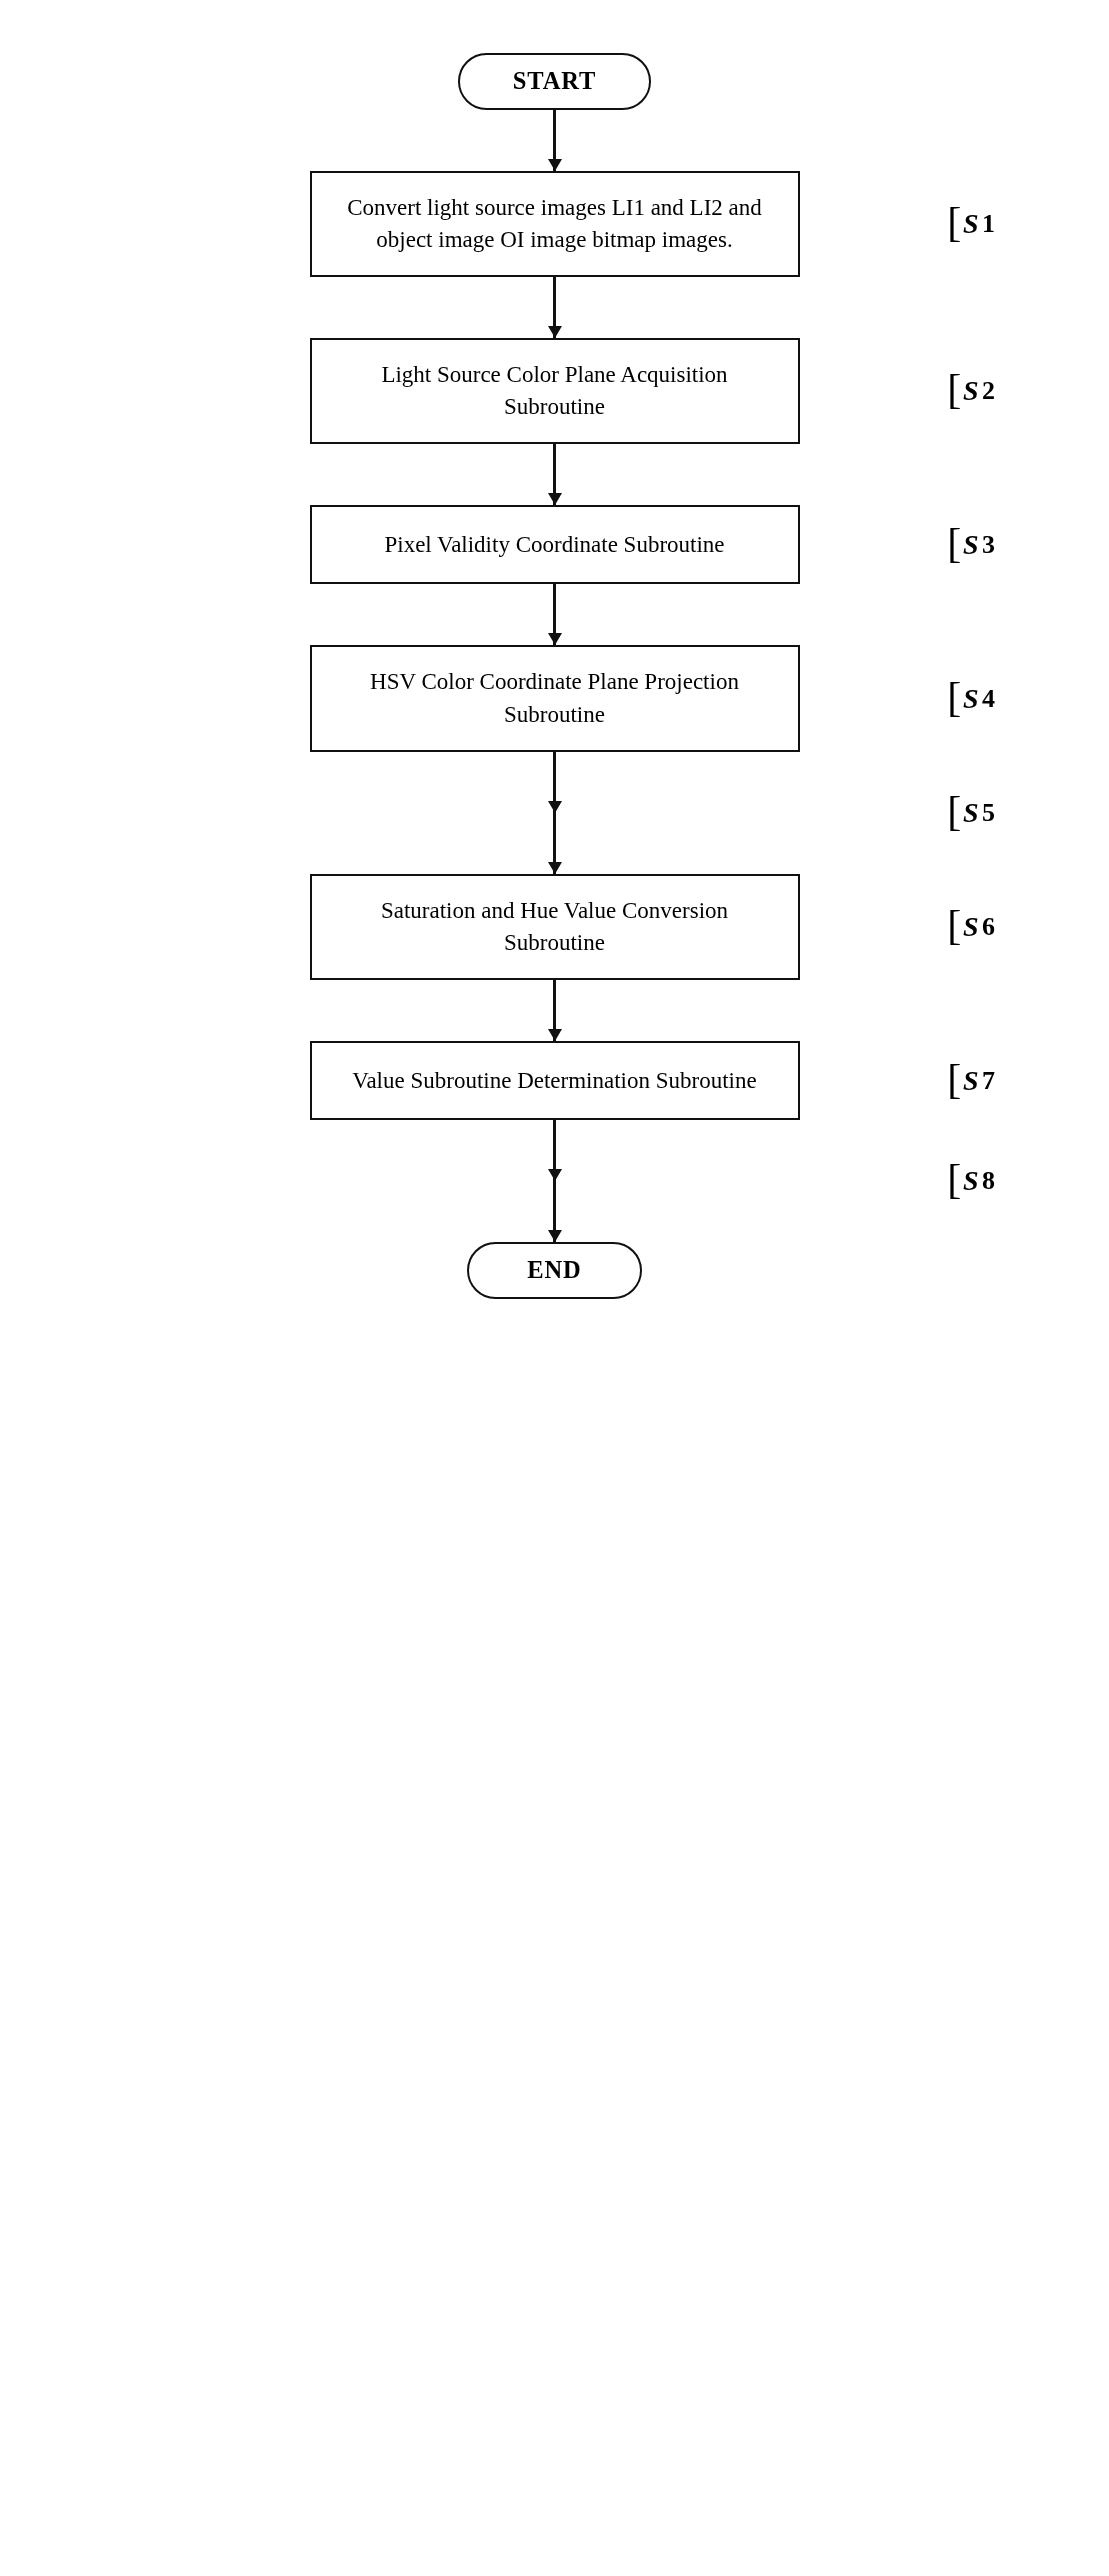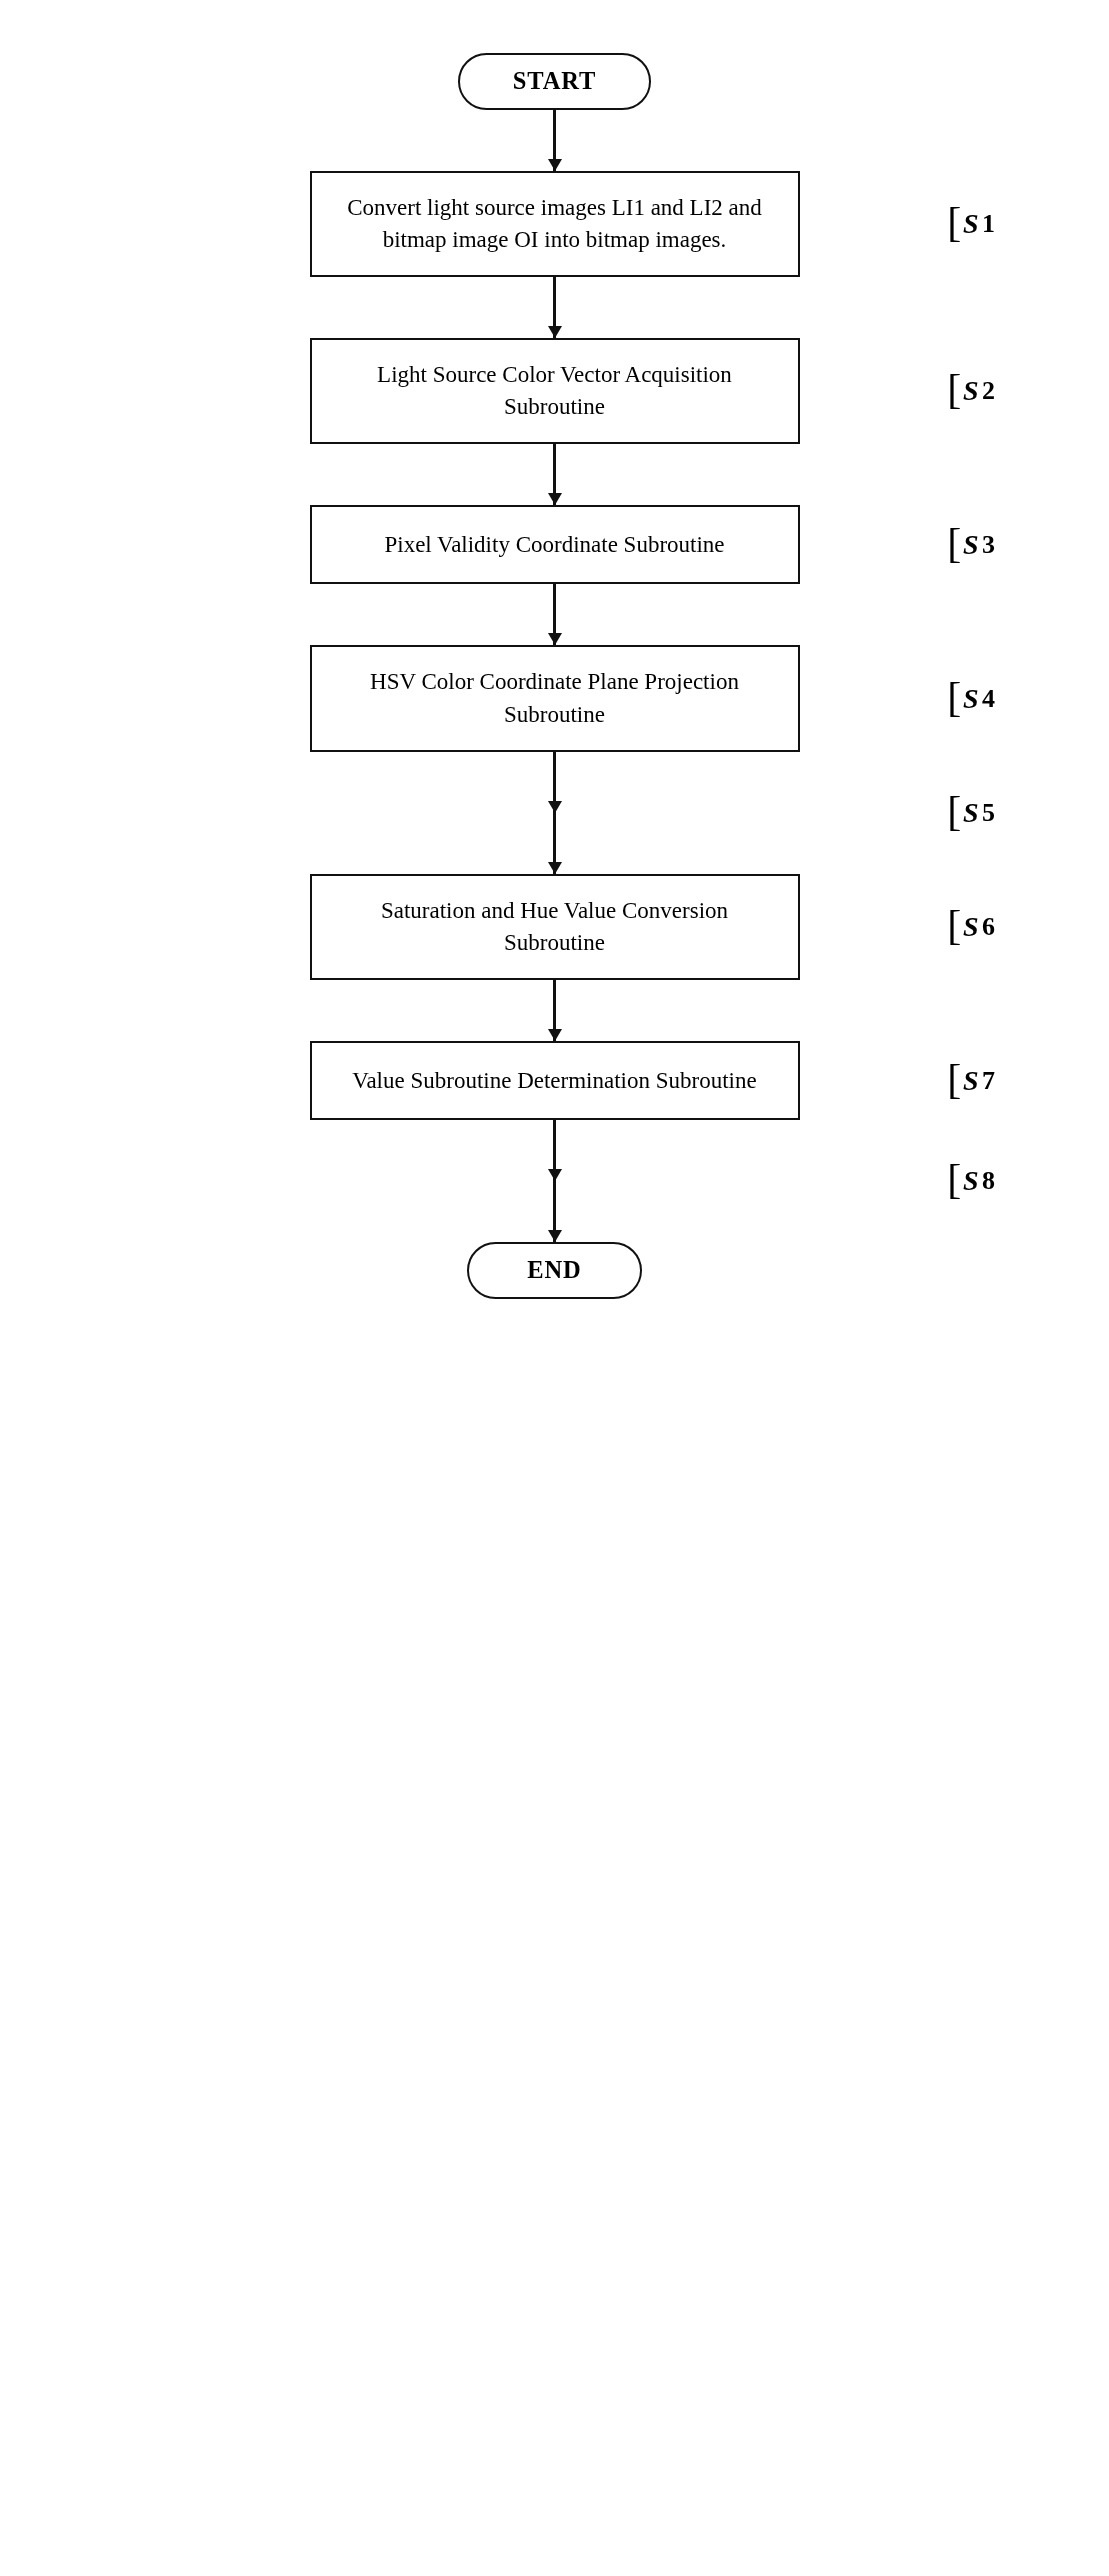--- a/index.html
+++ b/index.html
@@ -95,32 +95,32 @@
 </head>
 <body>
 
 <div class="flowchart">
 
   <div class="terminal">START</div>
 
   <div class="arrow" style="height:61px;"></div>
 
   <div class="step-wrapper">
-    <div class="process-box">Convert light source images LI1 and LI2 and bitmap image OI into bitmap images.</div>
+    <div class="process-box">Convert light source images LI1 and LI2 and object image OI image bitmap images.</div>
     <div class="step-label">
       <span class="bracket">[</span>
       <span class="s-sym">S</span>
       <span>1</span>
     </div>
   </div>
 
   <div class="arrow" style="height:61px;"></div>
 
   <div class="step-wrapper">
-    <div class="process-box">Light Source Color Vector Acquisition Subroutine</div>
+    <div class="process-box">Light Source Color Plane Acquisition Subroutine</div>
     <div class="step-label">
       <span class="bracket">[</span>
       <span class="s-sym">S</span>
       <span>2</span>
     </div>
   </div>
 
   <div class="arrow" style="height:61px;"></div>
 
   <div class="step-wrapper">

